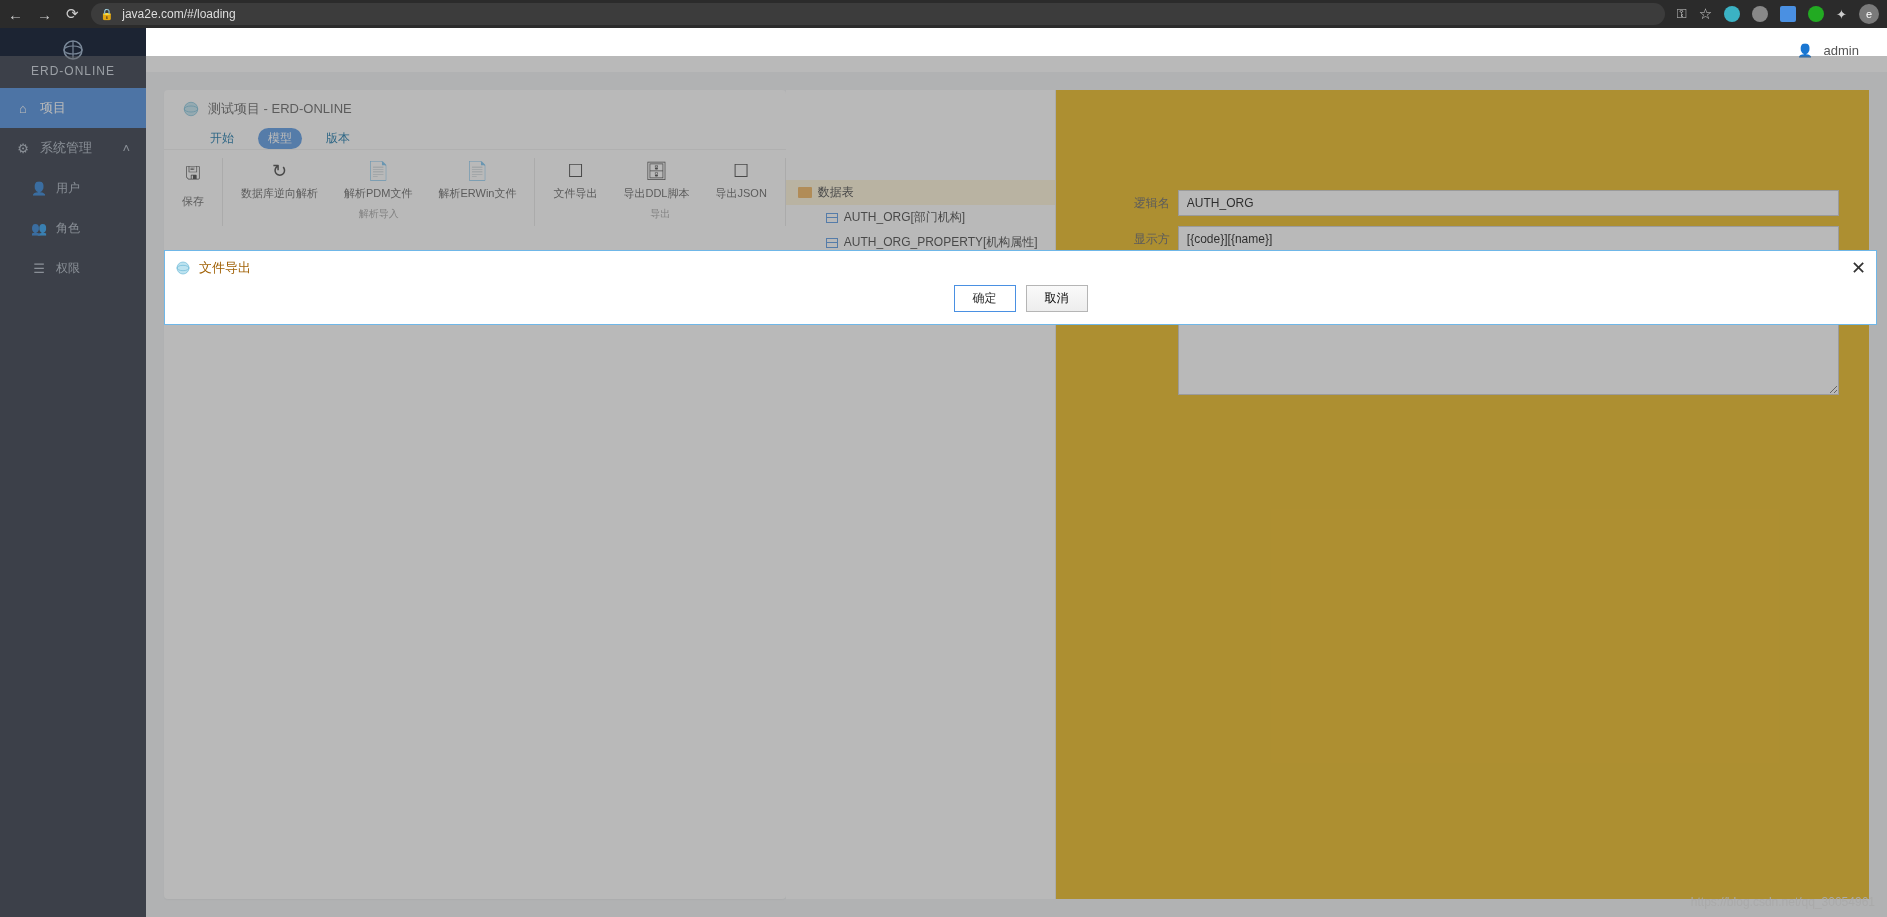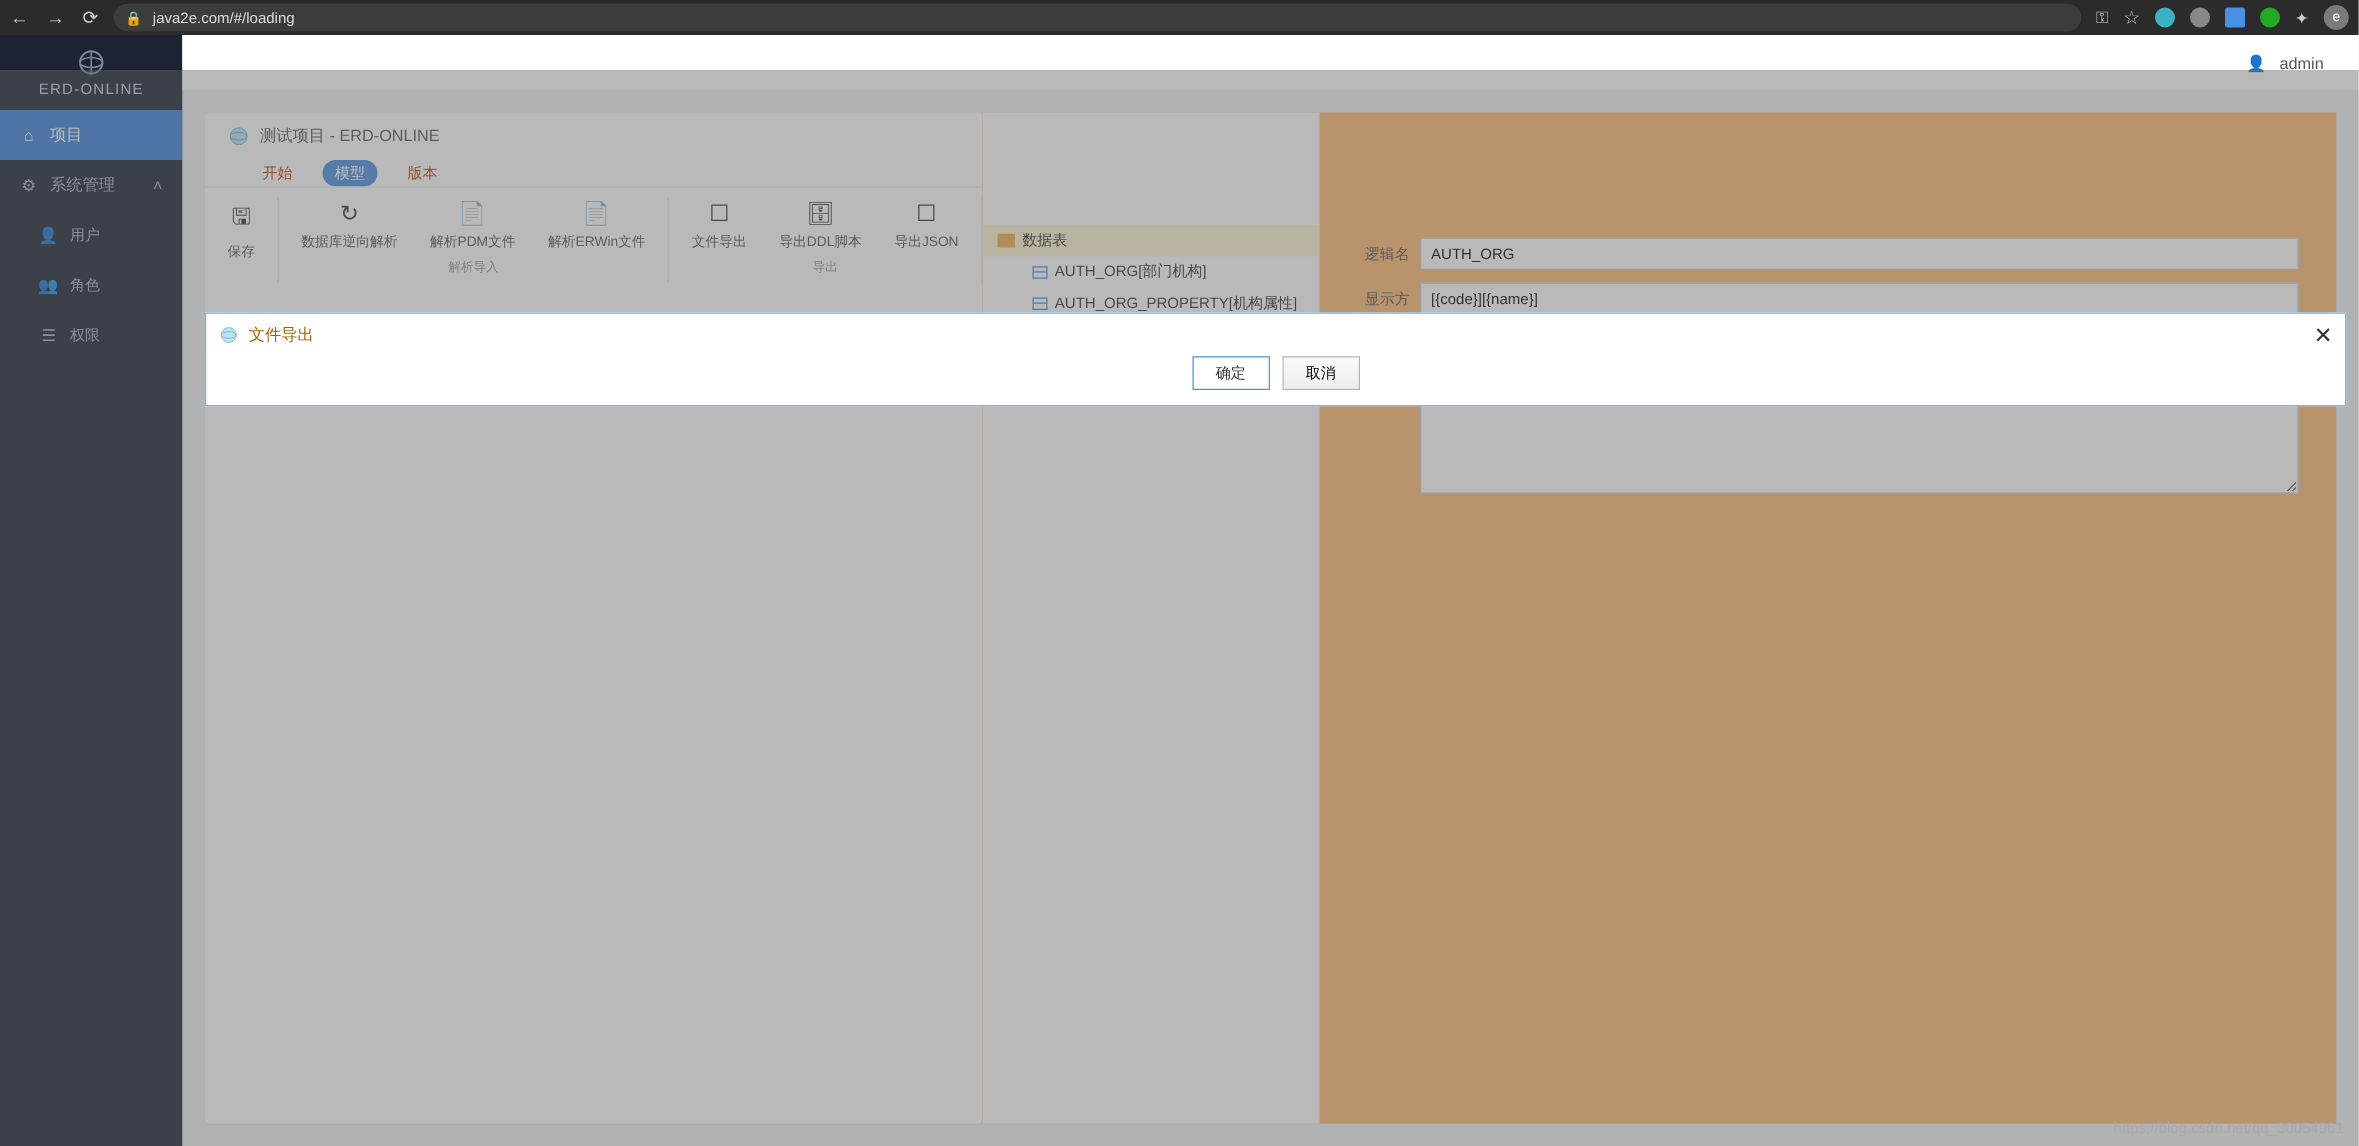--- a/index.html
+++ b/index.html
@@ -36,33 +36,33 @@
     .topbar { height: 44px; background: #fff; display: flex; align-items: center; justify-content: flex-end; padding: 0 28px; }
     .user-area { display: flex; align-items: center; gap: 10px; color: #555; cursor: pointer; }
     
     .content { flex: 1; padding: 18px; display: flex; flex-direction: row; }
     .panel { background: #fff; border-radius: 4px; box-shadow: 0 1px 2px rgba(0,0,0,0.05); }
     .panel-head { display: flex; align-items: center; gap: 8px; padding: 10px 18px; border-bottom: 0; }
     .panel-logo { width: 18px; height: 18px; }
     .panel-title { font-size: 13px; color: #555; }
     
     .tabs { display: flex; gap: 18px; padding: 0 40px; align-items: center; }
-    .tab { font-size: 12px; color: #c2410c; cursor: pointer; padding: 2px 6px; }
+    .tab { font-size: 12px; color: #0369a1; cursor: pointer; padding: 2px 6px; }
     .tab.active { background: #4a90e2; color: #fff; border-radius: 12px; padding: 2px 10px; }
     
     .ribbon { display: flex; padding: 8px 0 6px; border-top: 1px solid #eee; }
     .ribbon-group { border-right: 1px solid #e6e6e6; padding: 0 14px; display: flex; flex-direction: column; align-items: center; }
     .ribbon-buttons { display: flex; gap: 18px; }
     .ribbon-btn { display: flex; flex-direction: column; align-items: center; gap: 4px; cursor: pointer; padding: 2px 4px; }
     .ribbon-btn-icon { font-size: 18px; color: #333; }
     .ribbon-btn-label { font-size: 11px; color: #555; white-space: nowrap; }
     .ribbon-group-label { font-size: 10px; color: #999; margin-top: 4px; }
     .ribbon-group.no-label .ribbon-group-label { visibility: hidden; }
     
-    .workspace { flex: 1; display: flex; margin-top: 0; background: #fdba74; }
+    .workspace { flex: 1; display: flex; margin-top: 0; background: #eab308; gap: 42px; }
     .tree { width: 270px; background: #fff; border-right: 1px solid #e8e8e8; padding-top: 0; }
     .tree-node { padding: 4px 12px; display: flex; align-items: center; gap: 6px; font-size: 12px; cursor: pointer; }
     .tree-node.folder { background: #fff4d6; }
     .tree-node.leaf { padding-left: 40px; }
     .folder-icon { width: 14px; height: 11px; background: #f0ad4e; border-radius: 1px; display: inline-block; }
     .table-icon { width: 12px; height: 10px; border: 1px solid #4a90e2; display: inline-block; position: relative; }
     .table-icon::before { content: ''; position: absolute; top: 3px; left: 0; right: 0; height: 1px; background: #4a90e2; }
     
     .form { flex: 1; padding: 20px 30px; }
     .form-row { display: flex; margin-bottom: 10px; }

